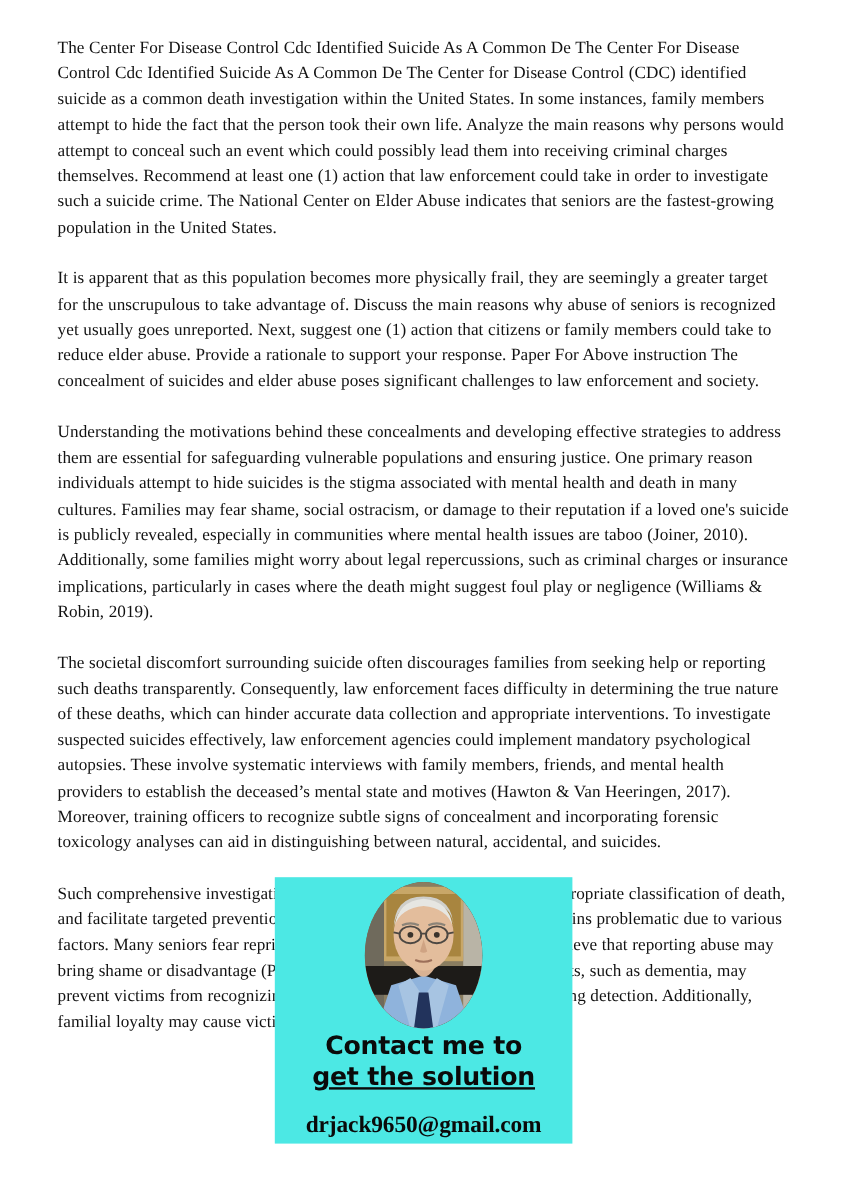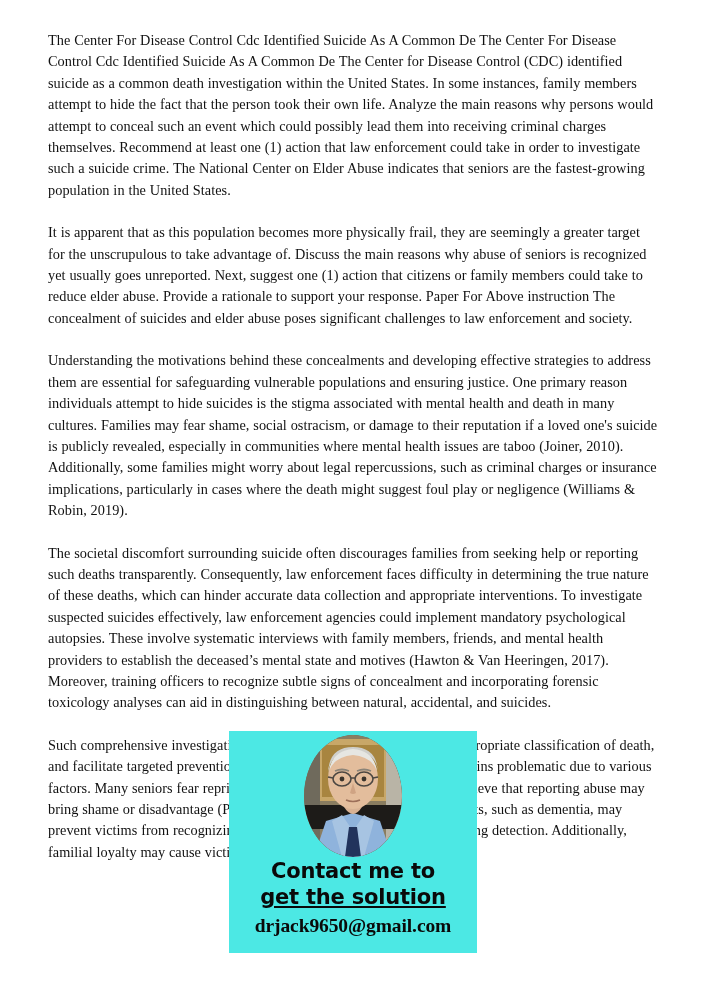--- a/index.html
+++ b/index.html
@@ -74,21 +74,21 @@
     margin-top: 2px;
   }
   .promo-line.second { margin-top: 1px; text-decoration: underline; }
   .promo-email {
     font-family: "Liberation Serif", "DejaVu Serif", serif;
     font-weight: bold;
     font-size: 19.5px;
     line-height: 24px;
     color: #0a0a0a;
     text-align: center;
-    margin-top: 4px;
+    margin-top: 16px;
     letter-spacing: -0.1px;
   }
 </style>
 </head>
 <body>
 
 <div class="page">
 
   <div class="doc-body">
     <p class="para">The Center For Disease Control Cdc Identified Suicide As A Common De The Center For Disease Control Cdc Identified Suicide As A Common De The Center for Disease Control (CDC) identified suicide as a common death investigation within the United States. In some instances, family members attempt to hide the fact that the person took their own life. Analyze the main reasons why persons would attempt to conceal such an event which could possibly lead them into receiving criminal charges themselves. Recommend at least one (1) action that law enforcement could take in order to investigate such a suicide crime. The National Center on Elder Abuse indicates that seniors are the fastest-growing population in the United States.</p>

